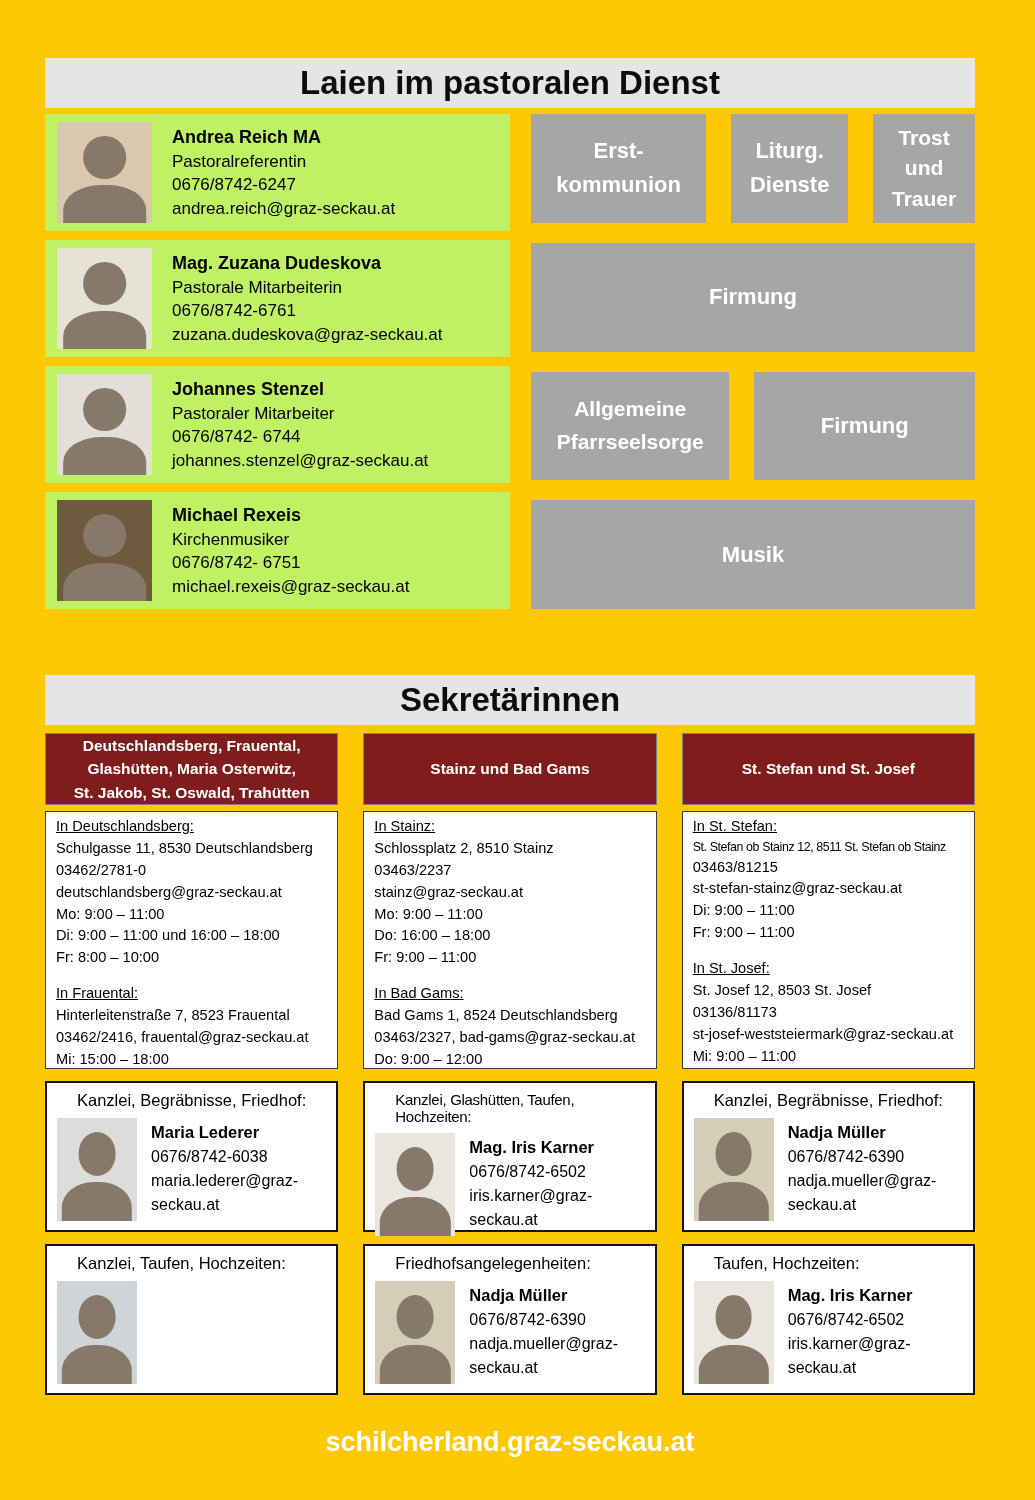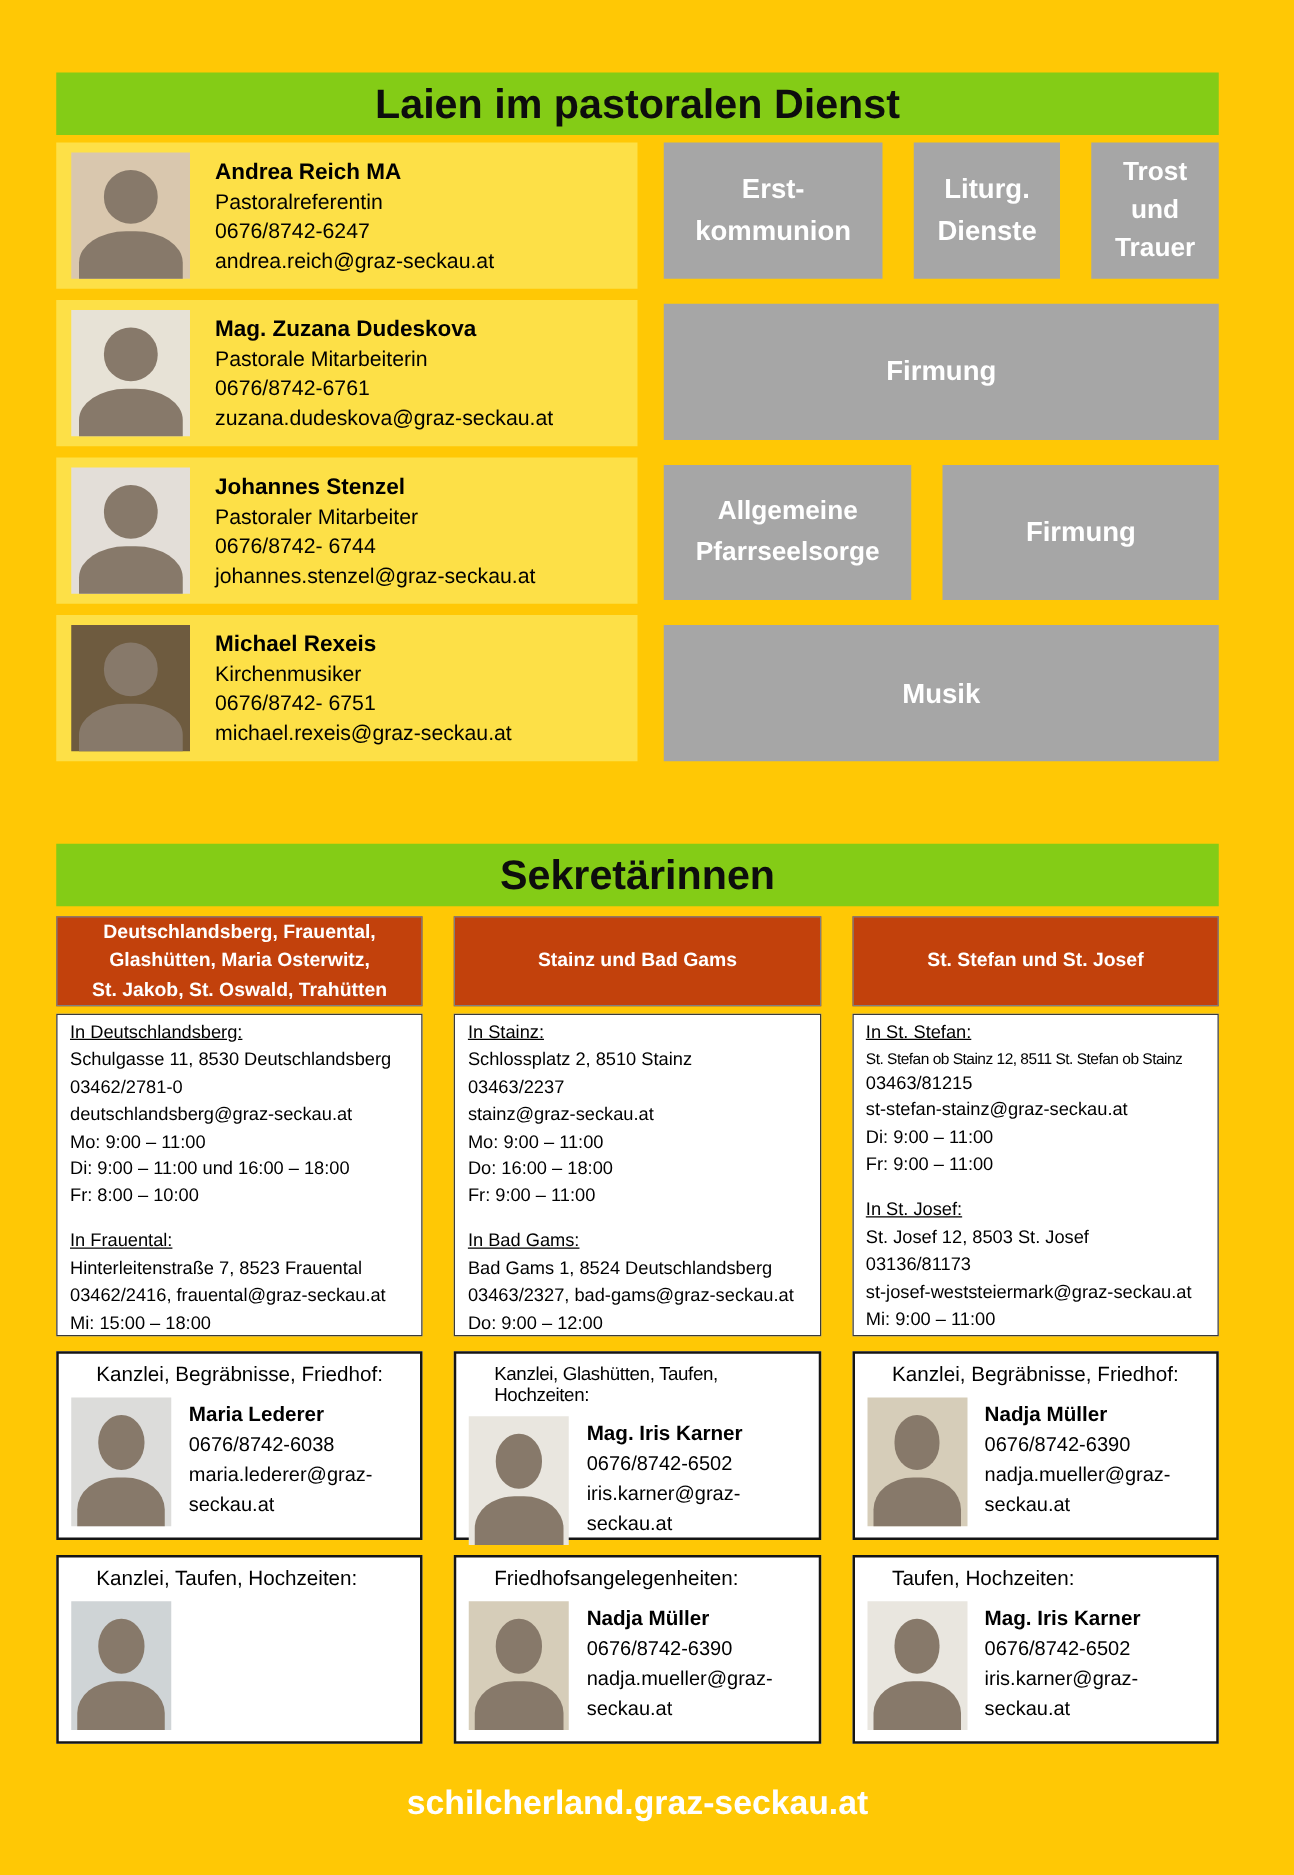--- a/index.html
+++ b/index.html
@@ -6,30 +6,30 @@
   * { margin:0; padding:0; box-sizing:border-box; }
   body {
     width:1035px; height:1500px; overflow:hidden;
     background:#FFC805;
     font-family:"Liberation Sans", sans-serif;
     color:#000;
   }
   .content { margin-left:45px; width:930px; padding-top:58px; }
 
   .titlebar {
-    background:#84cc16; height:50px;
+    background:#e5e5e5; height:50px;
     display:flex; align-items:center; justify-content:center;
     font-size:33px; font-weight:bold; color:#0d0d0d;
   }
 
   
   .section1 { display:flex; gap:21px; margin-top:6px; }
   .staff-col { width:465px; display:flex; flex-direction:column; gap:9px; }
   .staff-card {
-    background:#fde047; height:117px; flex:none;
+    background:#bef264; height:117px; flex:none;
     display:flex; align-items:center; gap:20px; padding:8px 12px;
   }
   .staff-photo { width:95px; height:101px; flex:none; }
   .staff-info { font-size:17px; line-height:1.38; }
   .staff-name { font-weight:bold; font-size:18px; }
 
   .roles-col { flex:1; display:flex; flex-direction:column; gap:20px; }
   .roles-row { display:flex; gap:25px; flex:1; }
   .role-box {
     background:#A6A6A6; color:#fff; font-weight:bold; font-size:22px;
@@ -39,21 +39,21 @@
   .role-erstkommunion { flex:1.72; }
   .role-liturg { flex:1.15; }
   .role-trost { flex:1; font-size:21px; line-height:1.45; }
   .role-allgemeine { flex:0.9; font-size:21px; }
 
   
   .bar-sek { margin-top:66px; }
   .sek-cols { display:flex; gap:25px; margin-top:8px; }
   .sek-col { flex:1; min-width:0; }
   .office-header {
-    background:#c2410c; border:1px solid #7f7f7f; color:#fff;
+    background:#7f1d1d; border:1px solid #7f7f7f; color:#fff;
     font-weight:bold; font-size:15.5px; height:72px;
     display:flex; align-items:center; justify-content:center;
     text-align:center; white-space:pre-line; line-height:1.5;
   }
   .office-info {
     background:#fff; border:1px solid #3a3a3a; margin-top:6px;
     height:258px; padding:4px 10px; font-size:14.6px; line-height:1.5;
   }
   .loc + .loc { margin-top:14px; }
   .loc-title { text-decoration:underline; }

